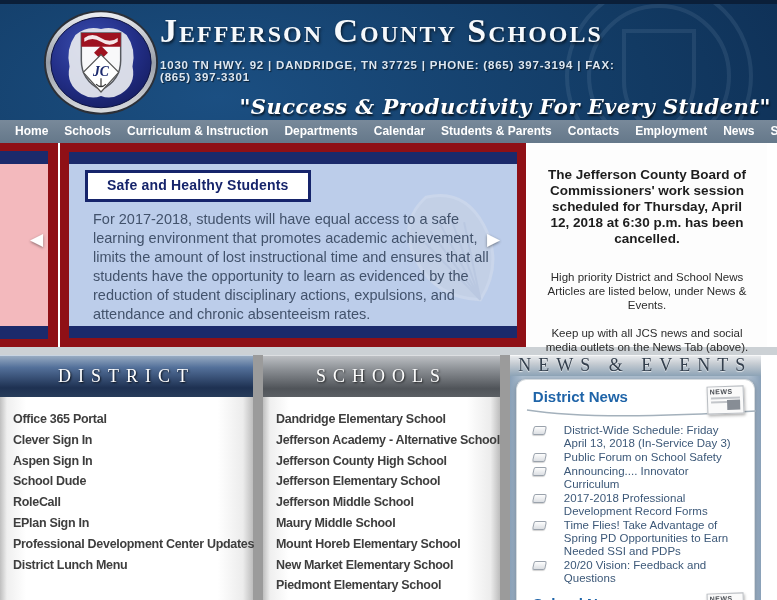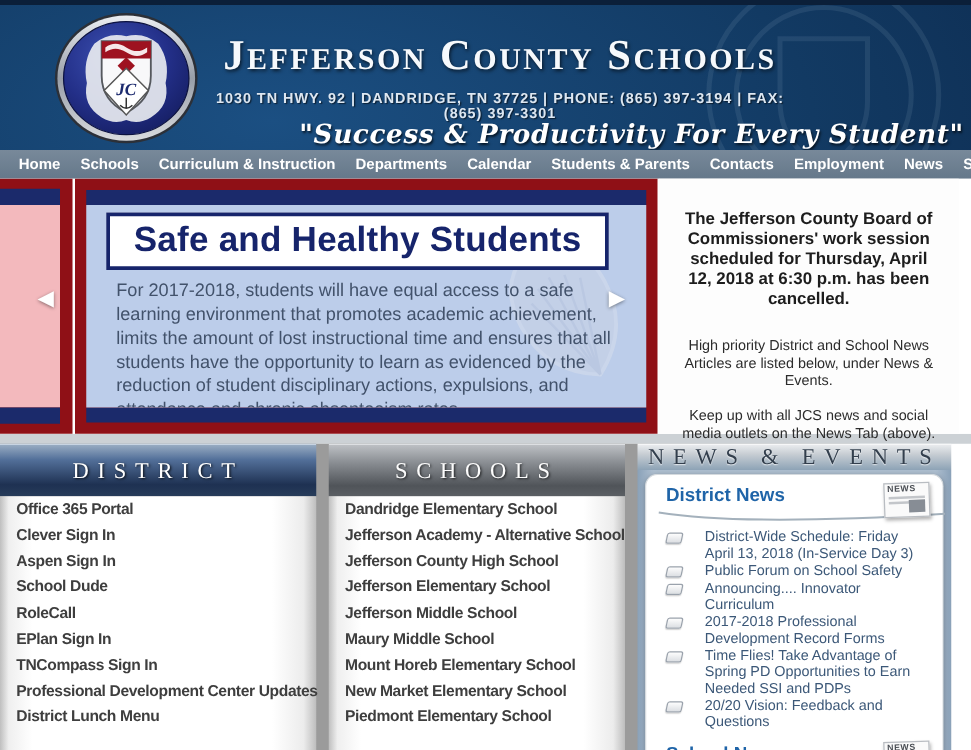--- a/index.html
+++ b/index.html
@@ -7,21 +7,21 @@
   .page { position:relative; width:777px; height:600px; overflow:hidden; background:#fff; }
 
   
   .site-header {
     position:relative; width:777px; height:120px;
     background:radial-gradient(ellipse 900px 420px at 28% 80%, #1b4f82 0%, #123a63 48%, #0a2244 100%);
     border-top:4px solid #0b1f39; overflow:hidden;
   }
   .crest { position:absolute; left:42px; top:5px; width:118px; height:107px; }
   .hdr-watermark { position:absolute; right:18px; top:-28px; opacity:.09; }
-  .title-block { position:absolute; left:160px; top:22px; width:480px; text-align:center; }
+  .title-block { position:absolute; left:160px; top:8px; width:480px; }
   .site-title {
     font-family:"Liberation Serif", serif; font-variant:small-caps; font-weight:600;
     font-size:34px; letter-spacing:2px; color:#f6f9fc; text-shadow:1px 2px 3px rgba(0,0,0,.65);
   }
   .site-address {
     margin-top:9px; font-size:11.5px; font-weight:bold; letter-spacing:.8px;
     color:#dde7f1; text-shadow:1px 1px 1px rgba(0,0,0,.6);
   }
   .tagline {
     position:absolute; right:6px; bottom:1px; font-family:"DejaVu Serif", serif;
@@ -48,21 +48,21 @@
   .main-slide { position:absolute; left:60px; top:0; width:466px; height:204px;
     background:#8f1016; padding:9px; }
   .slide-inner { height:100%; display:flex; flex-direction:column; }
   .slide-strip { height:12px; background:#1b2a6b; }
   .slide-content { flex:1; background:#bccdea; position:relative; overflow:hidden; }
   .slide-watermark { position:absolute; right:2px; top:8px; opacity:.55; }
   .slide-heading-box {
     display:inline-block; margin:6px 0 0 16px; background:#fff;
     border:3px solid #16246b; padding:3px 19px 5px; position:relative; z-index:2;
   }
-  .slide-heading { font-size:28px; font-weight:bold; color:#16246b; letter-spacing:.2px; }
+  .slide-heading { font-size:14px; font-weight:bold; color:#16246b; letter-spacing:.2px; }
   .slide-body {
     position:relative; z-index:2; margin:8px 24px 0 24px; width:412px;
     font-size:14.5px; line-height:19px; color:#42526b;
   }
   .arrow { position:absolute; z-index:6; background:none; border:none; cursor:pointer;
     font-size:17px; color:#fff; text-shadow:0 1px 3px rgba(0,0,0,.45); line-height:1;
     font-family:"DejaVu Sans", sans-serif; }
   .arrow-left { left:30px; top:88px; }
   .arrow-right { left:487px; top:88px; }
 
@@ -95,21 +95,21 @@
   .hdr-schools {
     background:linear-gradient(#c0c3c7 0%, #8b8f94 35%, #505459 80%, #5b5f64 100%);
     color:#fcfcfc; text-shadow:1px 1px 2px rgba(0,0,0,.7); box-shadow:inset 0 1px 0 #dddfe2;
   }
   .hdr-news {
     background:linear-gradient(#edeff1 0%, #c7cdd3 40%, #8da3b6 100%);
     color:#333f4d; text-shadow:0 1px 1px rgba(255,255,255,.8); box-shadow:inset 0 1px 0 #f6f7f8;
   }
 
   .link-list {
-    flex:1; list-style:none; 
+    flex:1; list-style:none; padding-top:12px;
     background:linear-gradient(to right, #bfbfbf 0px, #efefef 7px, #ffffff 26px,
       #ffffff 86%, #ececec 96%, #bdbdbd 100%);
   }
   .link-list li {
     font-size:12.5px; font-weight:bold; letter-spacing:-0.3px; color:#3e3e3e;
     line-height:20.8px; padding-left:13px; white-space:nowrap; cursor:pointer;
   }
 
   
   .news-top-strip { height:7px; background:#1d2f5a; }
@@ -241,21 +241,20 @@
 
     <div class="col col-district">
       <div class="col-header hdr-district">District</div>
       <ul class="link-list">
         <li>Office 365 Portal</li>
         <li>Clever Sign In</li>
         <li>Aspen Sign In</li>
         <li>School Dude</li>
         <li>RoleCall</li>
         <li>EPlan Sign In</li>
-        <li>TNCompass Sign In</li>
         <li>Professional Development Center Updates</li>
         <li>District Lunch Menu</li>
       </ul>
     </div>
 
     <div class="col col-schools">
       <div class="col-header hdr-schools">Schools</div>
       <ul class="link-list">
         <li>Dandridge Elementary School</li>
         <li>Jefferson Academy - Alternative School</li>

